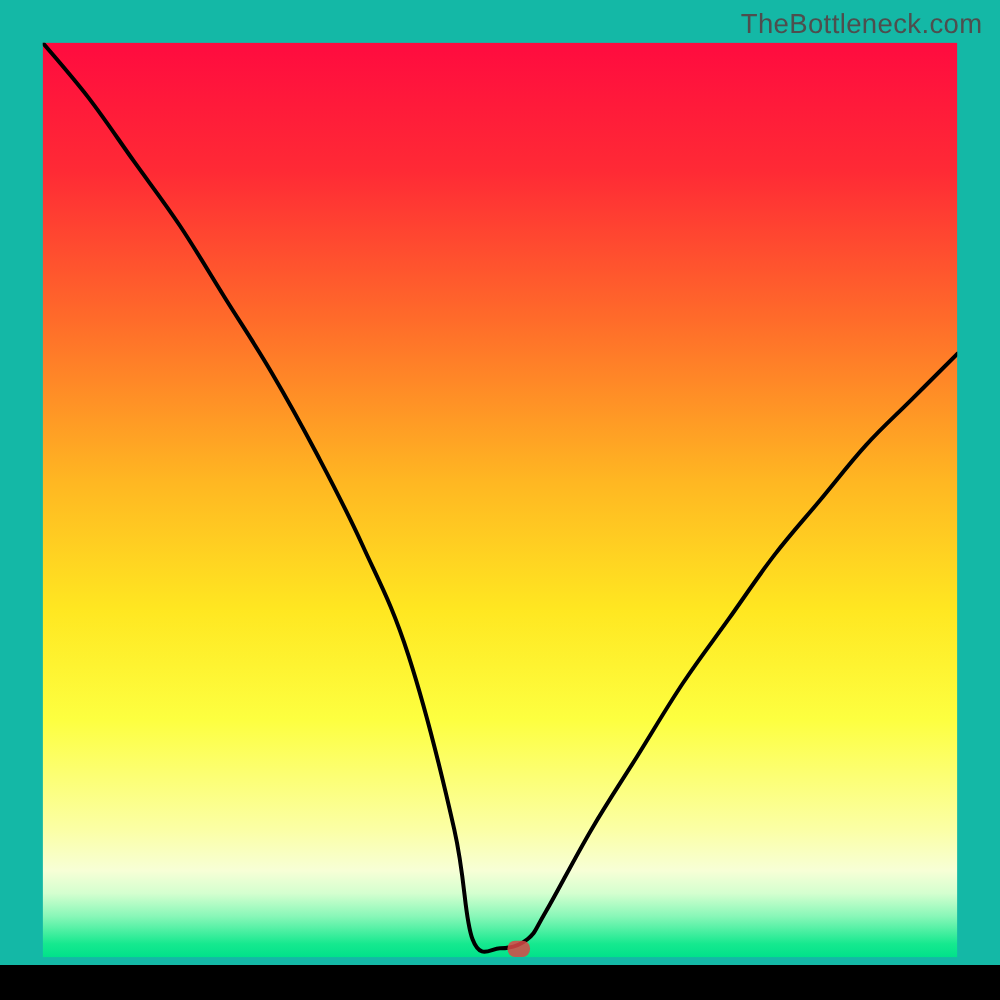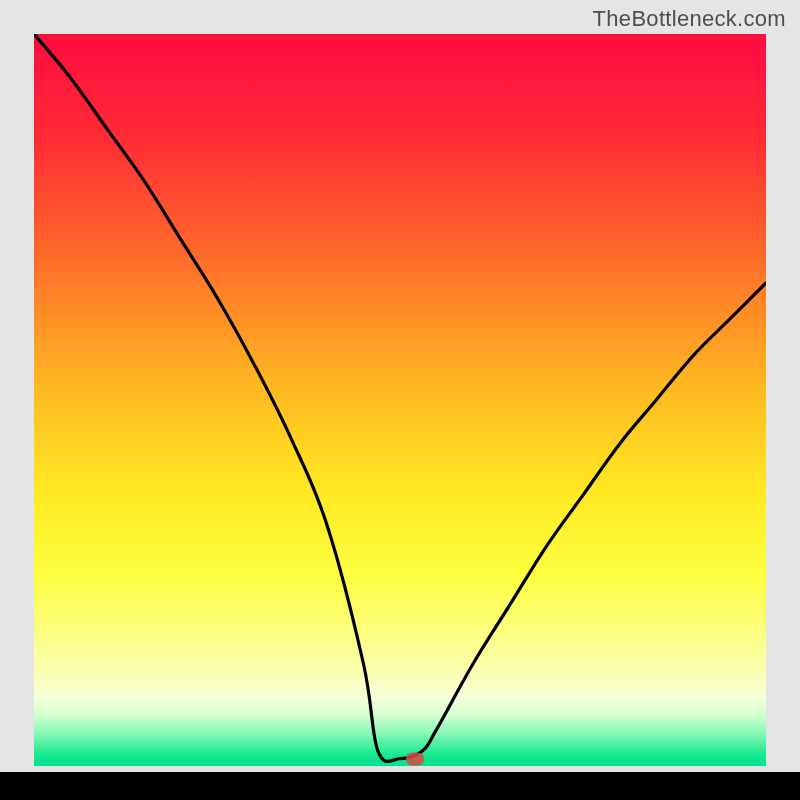--- a/index.html
+++ b/index.html
@@ -8,21 +8,21 @@
     width: 800px;
     height: 800px;
     overflow: hidden;
     background: #000;
     font-family: Arial, Helvetica, sans-serif;
   }
   .frame {
     position: relative;
     width: 800px;
     height: 772px;
-    background: #e5e5e5;
+    background: #14b8a6;
   }
   .plot-area {
     position: absolute;
     left: 34px;
     top: 34px;
     width: 732px;
     height: 732px;
     overflow: hidden;
   }
   .gradient-bg {

